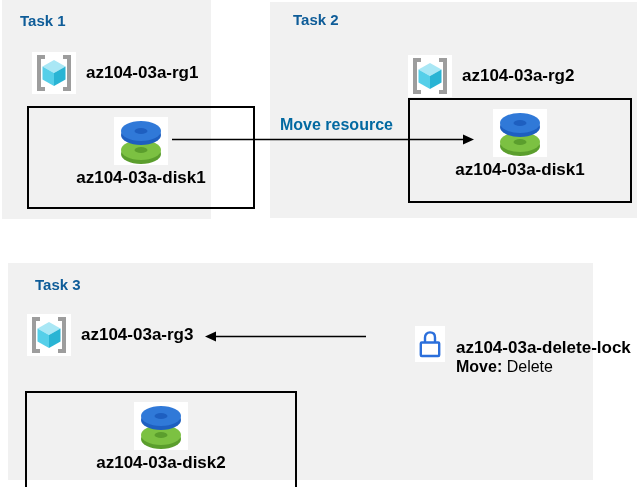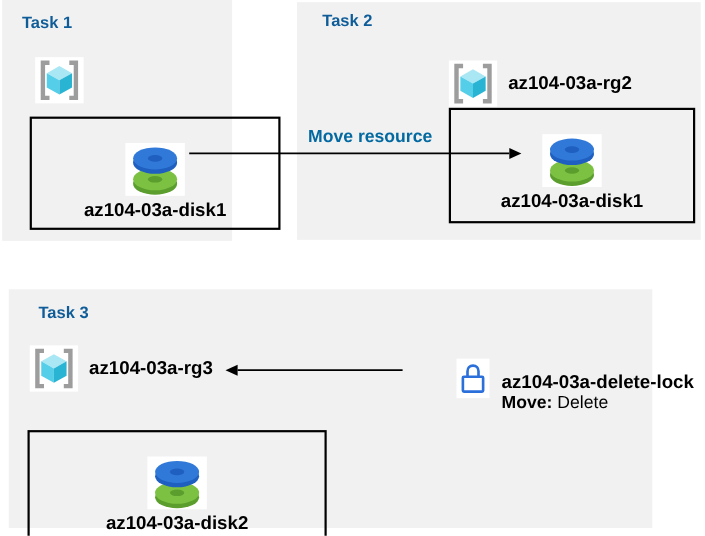--- a/index.html
+++ b/index.html
@@ -34,21 +34,21 @@
   }
   .rg-tile   { width:44px; height:42px; }
   .disk-tile { width:54px; height:48px; }
   .lock-tile { width:30px; height:36px; }
 
   .name-label { font-weight:bold; font-size:17px; color:#000; white-space:nowrap; }
 
   .disk-box {
     position:absolute; border:2px solid #000; box-sizing:border-box;
     display:flex; flex-direction:column; align-items:center;
-    padding-top:22px; background:transparent;
+    padding-top:9px; background:transparent;
   }
   #task1-disk-box { left:25px;  top:106px; width:228px; height:103px; }
   #task2-disk-box { left:138px; top:96px;  width:224px; height:105px; }
   #task3-disk-box { left:17px;  top:99px;  width:272px; height:105px;margin-top:29px; }
   .disk-label { margin-top:3px; }
 
   .arrow-svg { position:absolute; overflow:visible; }
   #move-arrow { left:170px; top:130px; }
   #lock-arrow { left:203px; top:329px; }
 
@@ -72,20 +72,21 @@
   <div class="rg-row" id="task1-rg">
     <div class="icon-tile rg-tile">
       <svg width="44" height="42" viewBox="0 0 44 42">
         <path d="M13 5 H7 V37 H13" fill="none" stroke-width="4" stroke="#9d9d9d"></path>
         <path d="M31 5 H37 V37 H31" fill="none" stroke-width="4" stroke="#9d9d9d"></path>
         <polygon points="22,8 33.5,14.5 22,21 10.5,14.5" fill="#a9e7f5"></polygon>
         <polygon points="10.5,14.5 22,21 22,34 10.5,27.5" fill="#55cfe9"></polygon>
         <polygon points="33.5,14.5 22,21 22,34 33.5,27.5" fill="#29b4d4"></polygon>
       </svg>
     </div>
+    <div class="name-label">az104-03a-rg1</div>
   </div>
 
   <div class="disk-box" id="task1-disk-box">
     <div class="icon-tile disk-tile">
       <svg width="54" height="48" viewBox="0 0 54 48">
         <ellipse cx="27" cy="37" rx="20" ry="10" fill="#5b9e2d"></ellipse>
         <ellipse cx="27" cy="33" rx="20" ry="10" fill="#7cc142"></ellipse>
         <ellipse cx="27" cy="33" rx="6.5" ry="3" fill="#5b9e2d"></ellipse>
         <ellipse cx="27" cy="18" rx="20" ry="10" fill="#1e5fc0"></ellipse>
         <ellipse cx="27" cy="14" rx="20" ry="10" fill="#3079d8"></ellipse>

